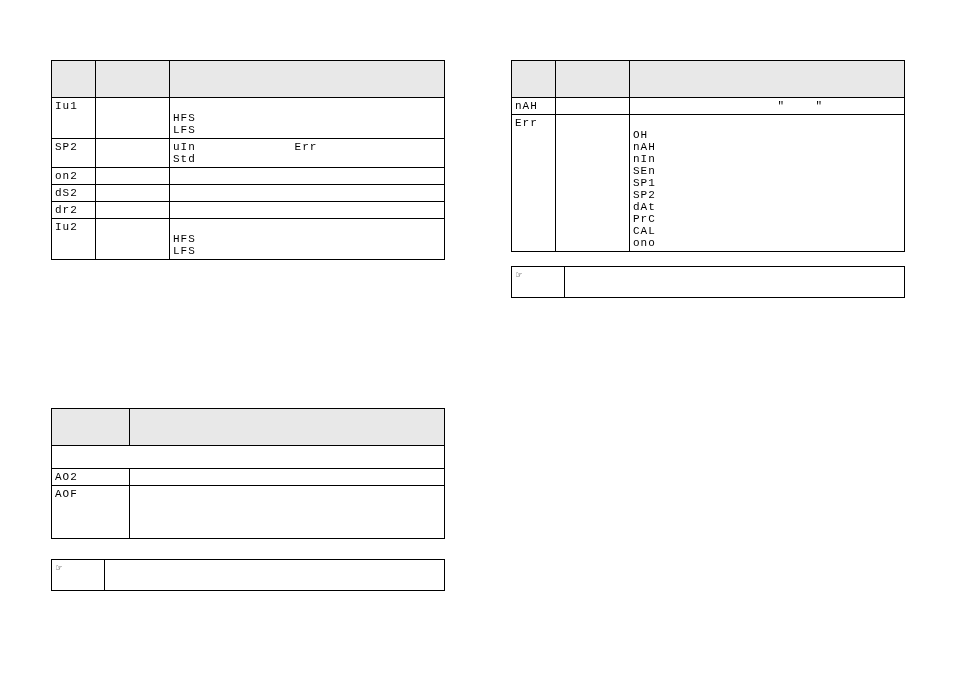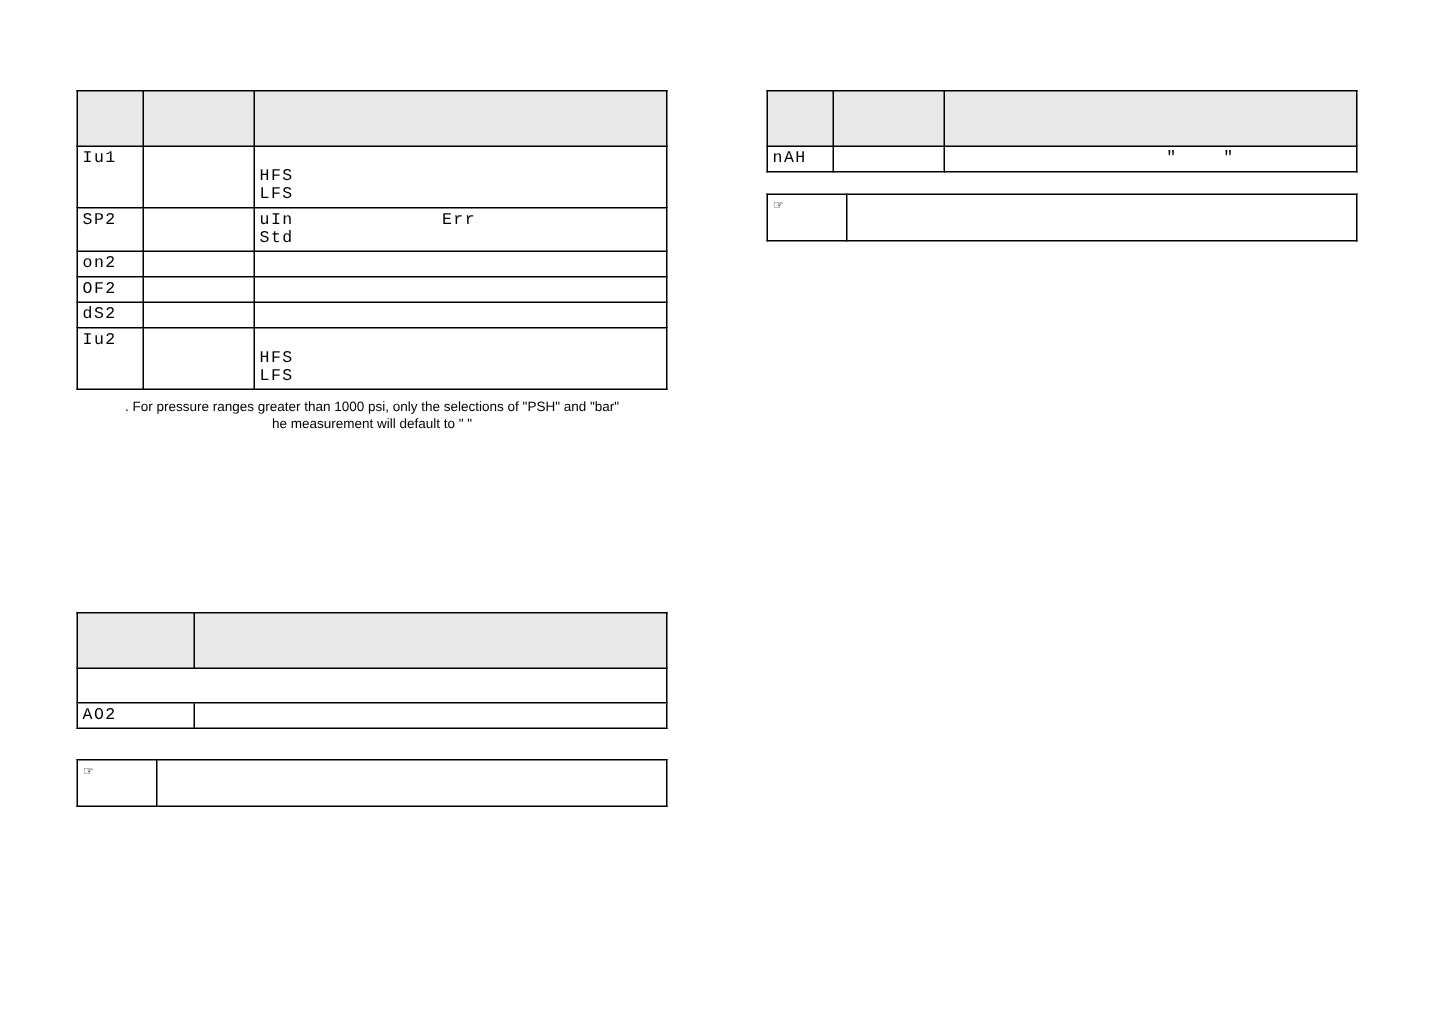--- a/index.html
+++ b/index.html
@@ -56,41 +56,39 @@
           <td></td>
           <td class="seg" style="white-space:pre">uIn             Err
 Std</td>
         </tr>
         <tr>
           <td class="seg">on2</td>
           <td></td>
           <td class="seg"></td>
         </tr>
         <tr>
-          <td class="seg">OF2</td>
+          <td class="seg">dS2</td>
           <td></td>
           <td class="seg"></td>
         </tr>
         <tr>
-          <td class="seg">dS2</td>
+          <td class="seg">dr2</td>
           <td></td>
           <td class="seg"></td>
         </tr>
         <tr>
           <td class="seg">Iu2</td>
           <td></td>
           <td class="seg" style="white-space:pre">
 HFS
 LFS</td>
         </tr>
       </tbody>
     </table>
 
-    <div class="note" style="white-space:pre-line">. For pressure ranges greater than 1000 psi, only the selections of "PSH" and "bar"
-he measurement will default to "      "</div>
   </div>
 
   <div class="col colL" style="top:408px">
     <table class="grid">
       <colgroup>
           <col class="c1b">
           <col class="c2b">
         </colgroup>
       <thead>
         <tr>
@@ -98,20 +96,28 @@
           <th></th>
         </tr>
       </thead>
       <tbody>
         <tr class="spanrow">
           <td colspan="2"></td>
         </tr>
         <tr>
           <td class="seg">AO2</td>
           <td class="seg"></td>
+        </tr>
+        <tr>
+          <td class="seg">AOF</td>
+          <td class="seg" style="white-space:pre">
+
+
+
+</td>
         </tr>
       </tbody>
     </table>
 
     <table class="bar" style="margin-top:20px">
       <tbody>
           <tr>
         <td class="lead">☞</td>
         <td></td>
       </tr>
@@ -132,20 +138,35 @@
           <th></th>
           <th></th>
         </tr>
       </thead>
       <tbody>
         <tr>
           <td class="seg">nAH</td>
           <td></td>
           <td class="seg" style="white-space:pre">                   "    "</td>
         </tr>
+        <tr>
+          <td class="seg">Err</td>
+          <td></td>
+          <td class="seg" style="white-space:pre">
+OH
+nAH
+nIn
+SEn
+SP1
+SP2
+dAt
+PrC
+CAL
+ono</td>
+        </tr>
       </tbody>
     </table>
 
     <table class="bar">
       <tbody>
           <tr>
         <td class="lead">☞</td>
         <td></td>
       </tr>
     </tbody>

